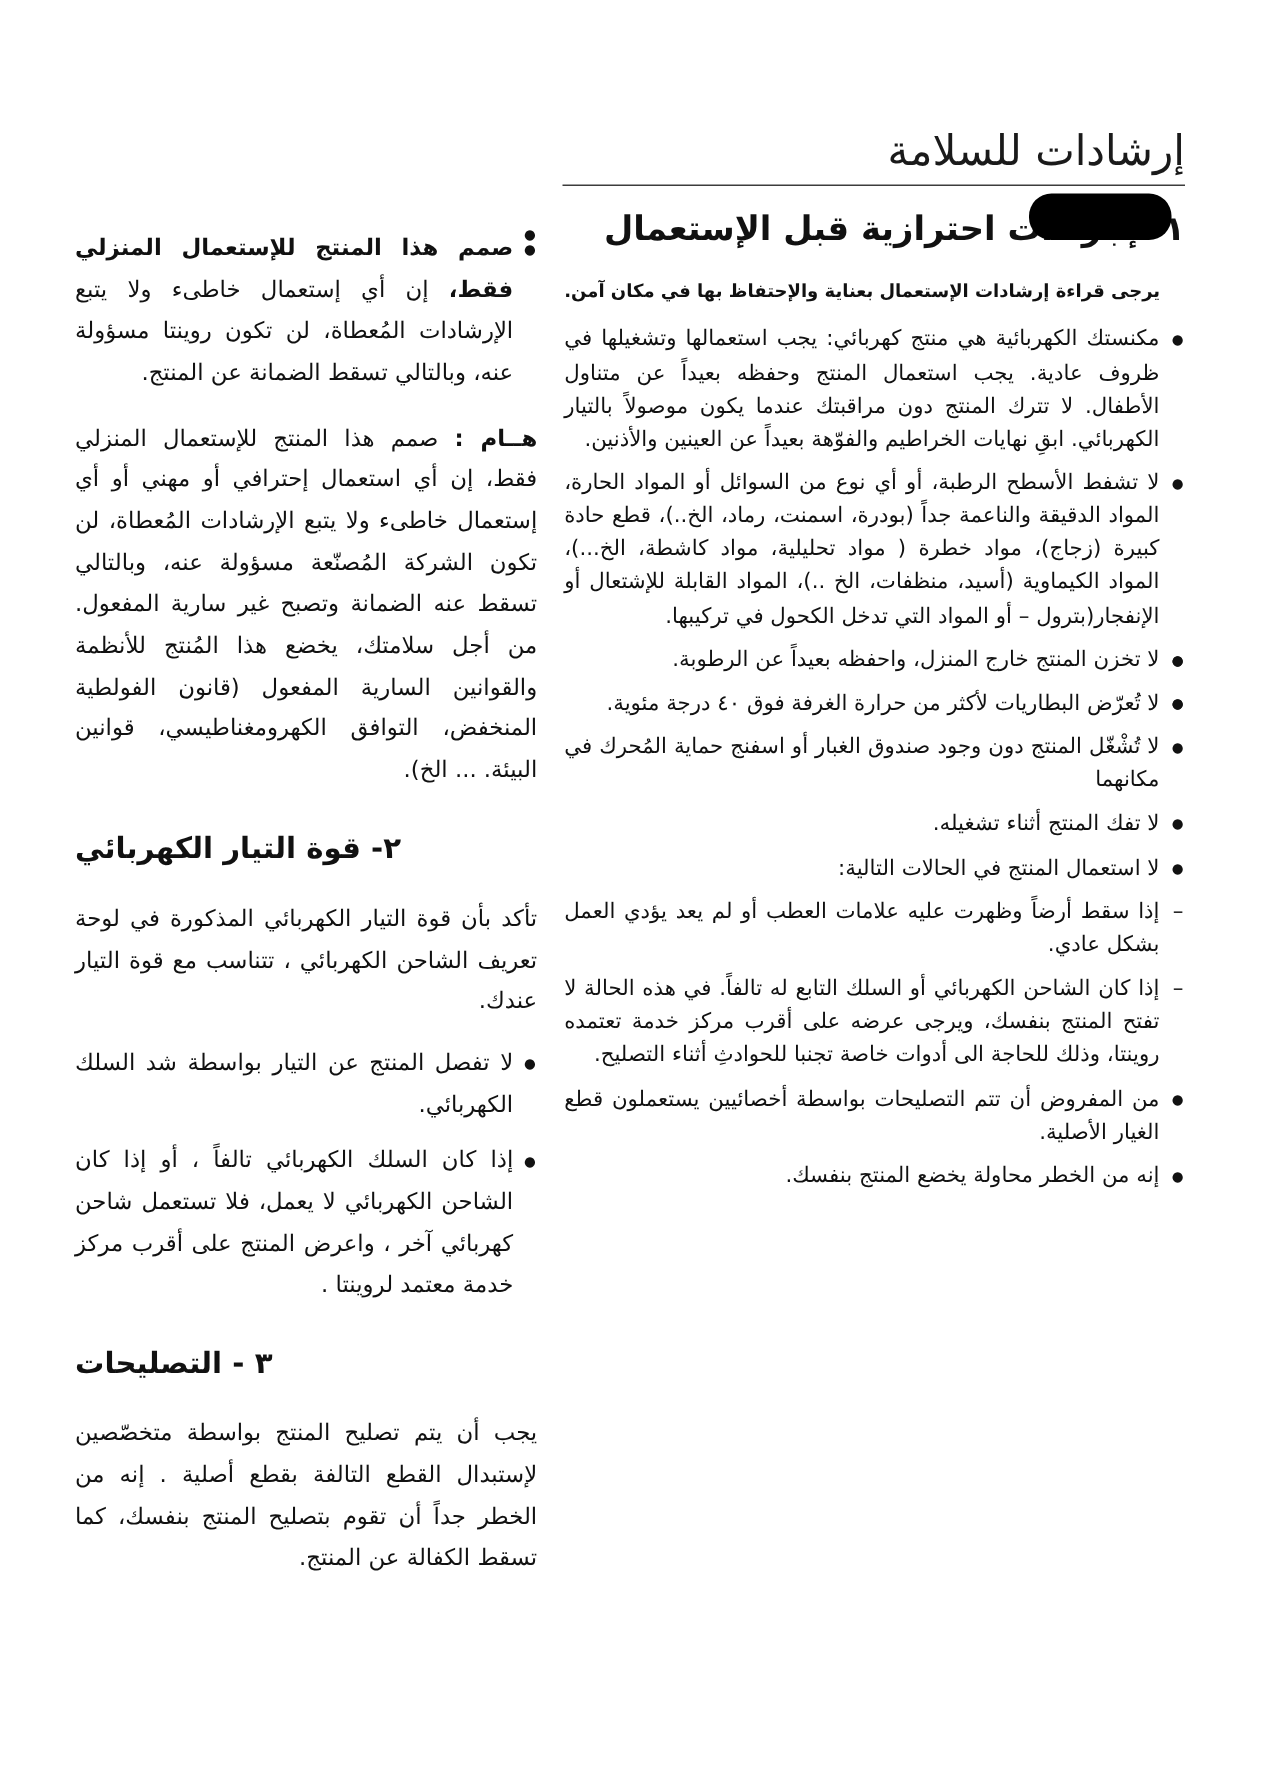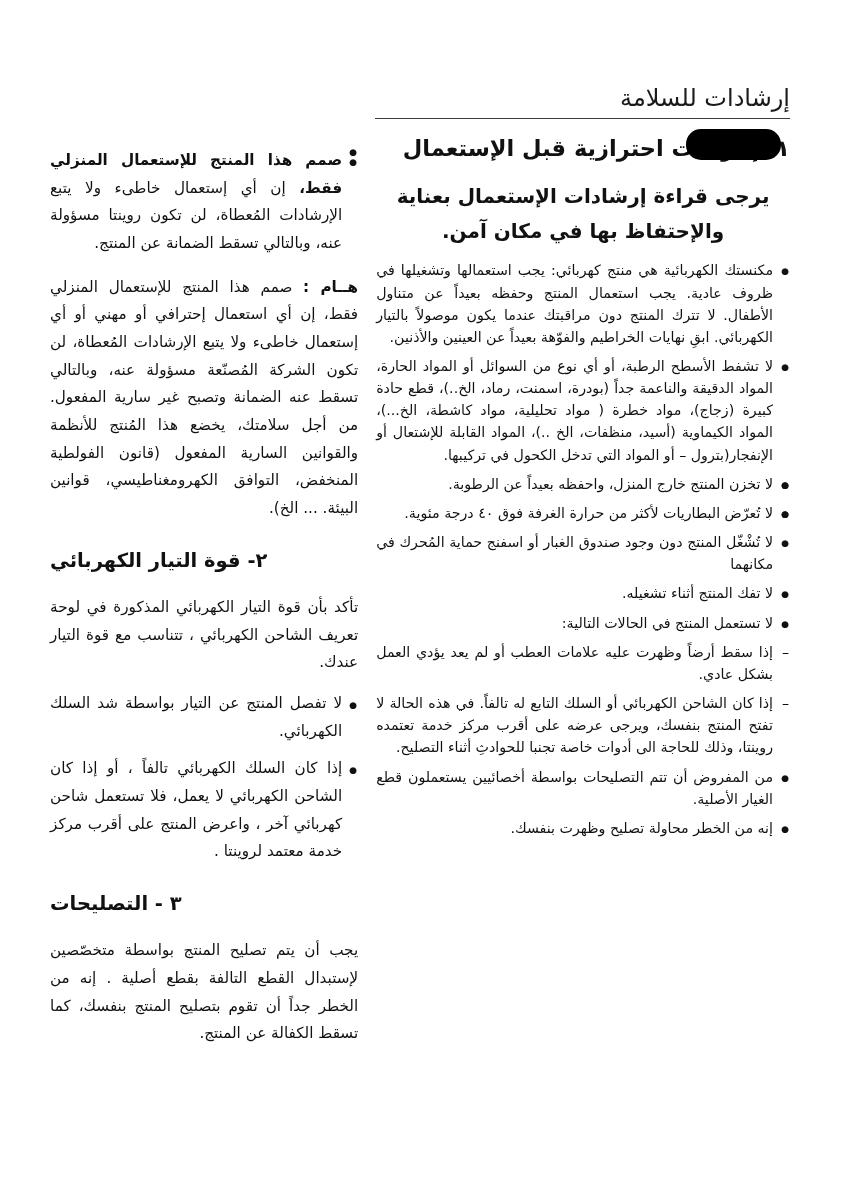--- a/index.html
+++ b/index.html
@@ -24,21 +24,21 @@
     top: 45px;
     right: 61px;
     width: 95px;
     height: 31px;
     background: #000000;
     border-radius: 15px;
   }
   .page-title {
     margin: 84px 0 0;
     text-align: right;
-    font-size: 24px;
+    font-size: 28px;
     font-weight: 500;
     color: #1a1a1a;
   }
   .title-rule {
     width: 415px;
     height: 0;
     border: none;
     border-top: 1.6px solid #3c3c3c;
     margin: 6px 0 10px;
   }
@@ -61,25 +61,25 @@
     text-align: justify;
   }
   .sec1 {
     font-size: 22.5px;
     font-weight: 700;
     margin: 4px 0 16px;
     text-align: right;
     line-height: 1.35;
   }
   .intro {
-    font-size: 20px;
+    font-size: 12px;
     font-weight: 700;
     line-height: 1.75;
     margin: 0 0 10px;
-    text-align: center;
+    text-align: left;
   }
   .li {
     position: relative;
     padding-right: 17px;
     margin: 0 0 7px;
   }
   .mk {
     position: absolute;
     right: 1px;
     top: 0;
@@ -144,39 +144,39 @@
       <div class="li">
         <span class="mk dot">●</span>
         <span>لا تُشْغّل المنتج دون وجود صندوق الغبار أو اسفنج حماية المُحرك في مكانهما</span>
       </div>
       <div class="li">
         <span class="mk dot">●</span>
         <span>لا تفك المنتج أثناء تشغيله.</span>
       </div>
       <div class="li">
         <span class="mk dot">●</span>
-        <span>لا تستعمل المنتج في الحالات التالية:</span>
+        <span>لا استعمال المنتج في الحالات التالية:</span>
       </div>
 
       <div class="li dash">
         <span class="mk">–</span>
         <span>إذا سقط أرضاً وظهرت عليه علامات العطب أو لم يعد يؤدي العمل بشكل عادي.</span>
       </div>
       <div class="li dash">
         <span class="mk">–</span>
         <span>إذا كان الشاحن الكهربائي أو السلك التابع له تالفاً. في هذه الحالة لا تفتح المنتج بنفسك، ويرجى عرضه على أقرب مركز خدمة تعتمده روينتا، وذلك للحاجة الى أدوات خاصة تجنبا للحوادثِ أثناء التصليح.</span>
       </div>
 
       <div class="li">
         <span class="mk dot">●</span>
         <span>من المفروض أن تتم التصليحات بواسطة أخصائيين يستعملون قطع الغيار الأصلية.</span>
       </div>
       <div class="li">
         <span class="mk dot">●</span>
-        <span>إنه من الخطر محاولة تصليح وظهرت بنفسك.</span>
+        <span>إنه من الخطر محاولة يخضع المنتج بنفسك.</span>
       </div>
     </section>
 
     <aside class="col-side">
 
       <div class="li">
         <span class="mk dot">●</span>
       </div>
 
       <div class="li">

